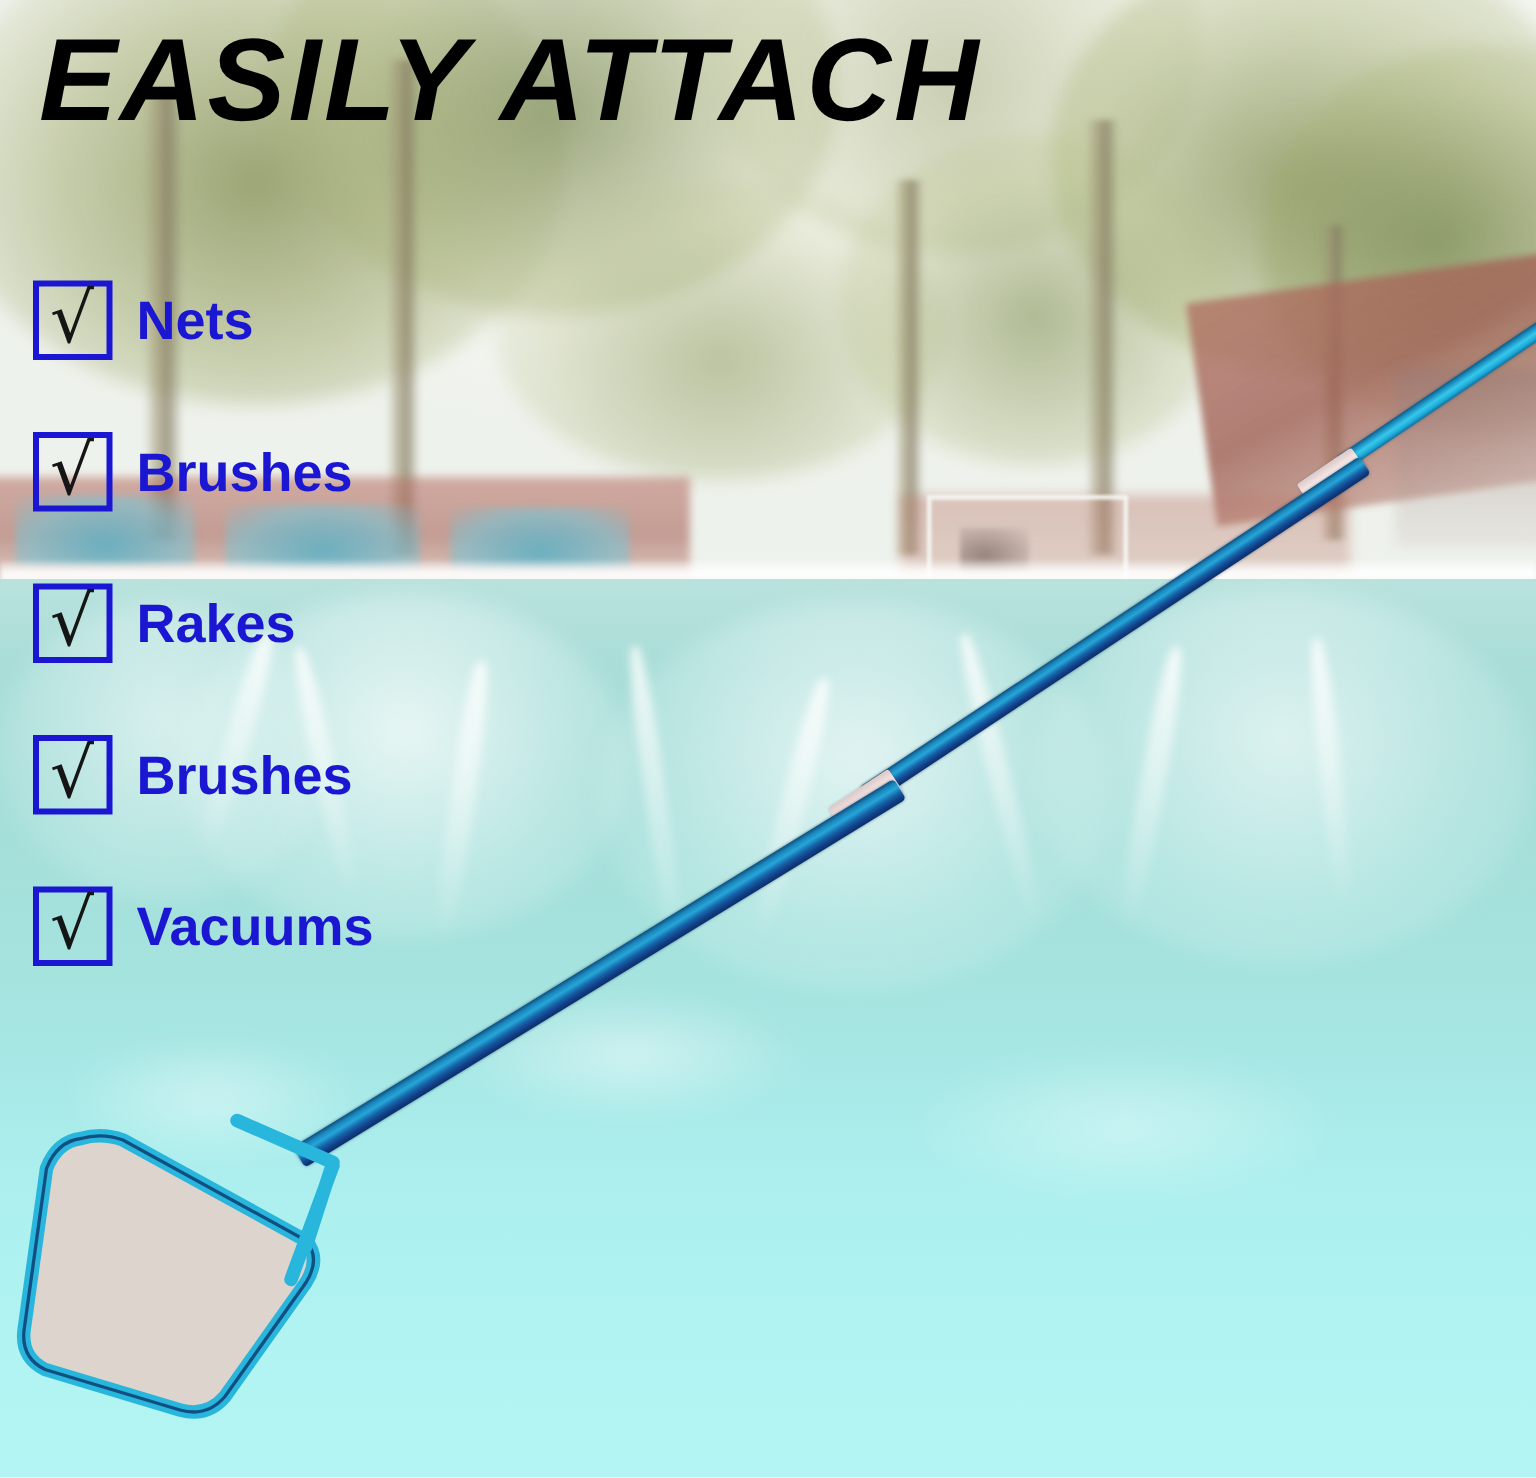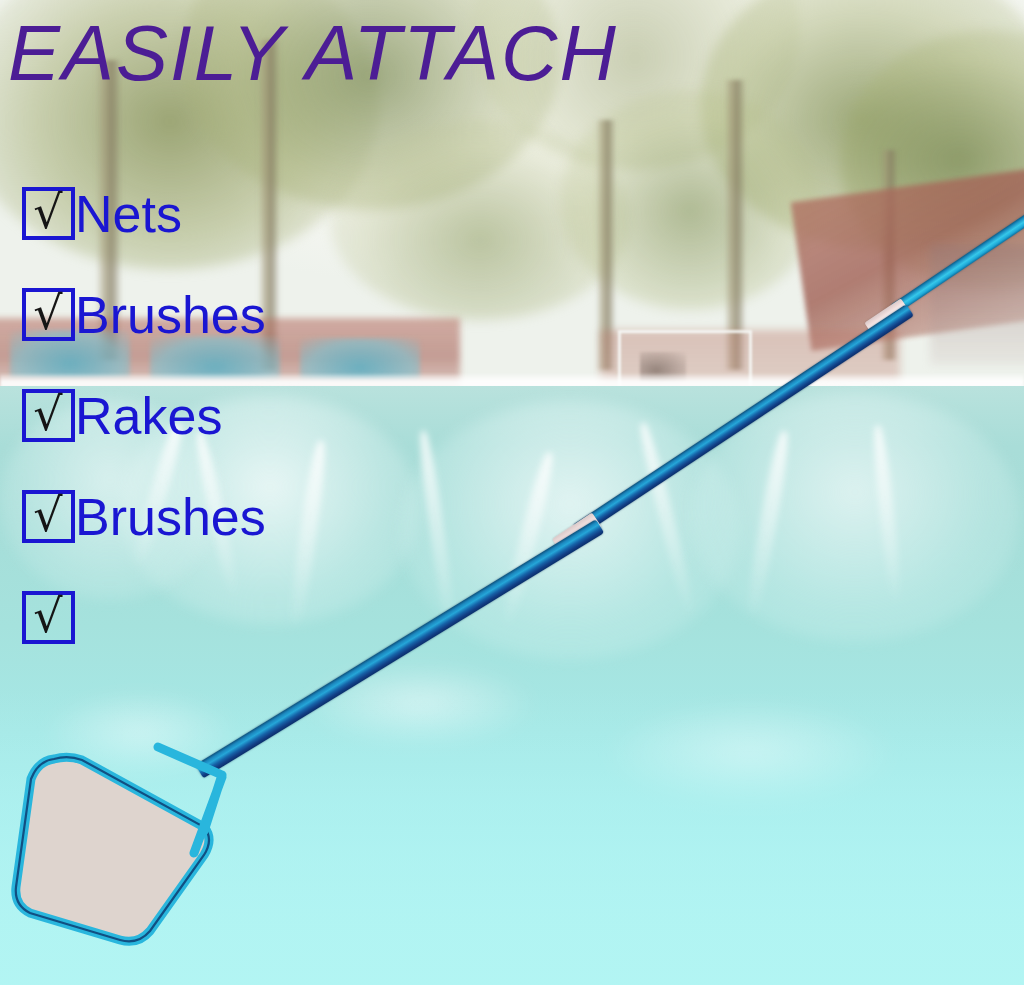--- a/index.html
+++ b/index.html
@@ -231,28 +231,28 @@
   .net-yoke {
     fill: none;
     stroke: #29b6dd;
     stroke-width: 9;
     stroke-linecap: round;
   }
 
   
   .headline {
     position: absolute;
-    left: 8px;
+    left: 26px;
     top: 14px;
     font-family: "Liberation Sans", sans-serif;
-    font-weight: normal;
+    font-weight: bold;
     font-style: italic;
     font-size: 78px;
     letter-spacing: 2px;
-    color: #4c1d95;
+    color: #000000;
     white-space: nowrap;
     line-height: 1;
   }
 
   .checklist {
     position: absolute;
     left: 22px;
     top: 163px;
     width: 420px;
   }
@@ -274,24 +274,24 @@
     position: absolute;
     left: 50%;
     top: 50%;
     transform: translate(-52%, -54%);
     font-family: "DejaVu Sans", sans-serif;
     font-size: 46px;
     line-height: 1;
     color: #151515;
   }
   .check-label {
-    margin-left: 0;
+    margin-left: 16px;
     font-family: "Liberation Sans", sans-serif;
-    font-weight: normal;
-    font-size: 52px;
+    font-weight: bold;
+    font-size: 36px;
     line-height: 1;
     color: #1a16d2;
     white-space: nowrap;
   }
 
   .disclaimer {
     position: absolute;
     right: 16px;
     bottom: 18px;
     font-family: "Liberation Sans", sans-serif;
@@ -411,18 +411,19 @@
       <div class="checkbox">
         <span class="tick">√</span>
       </div>
       <div class="check-label">Brushes</div>
     </div>
 
     <div class="check-row">
       <div class="checkbox">
         <span class="tick">√</span>
       </div>
+      <div class="check-label">Vacuums</div>
     </div>
 
   </div>
 
 
 </div>
 
 </body></html>

